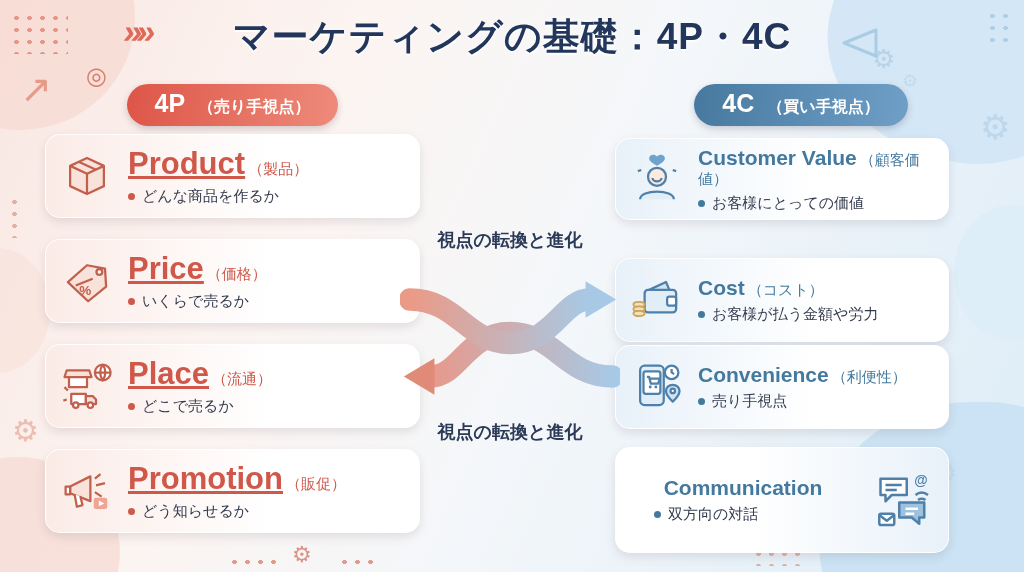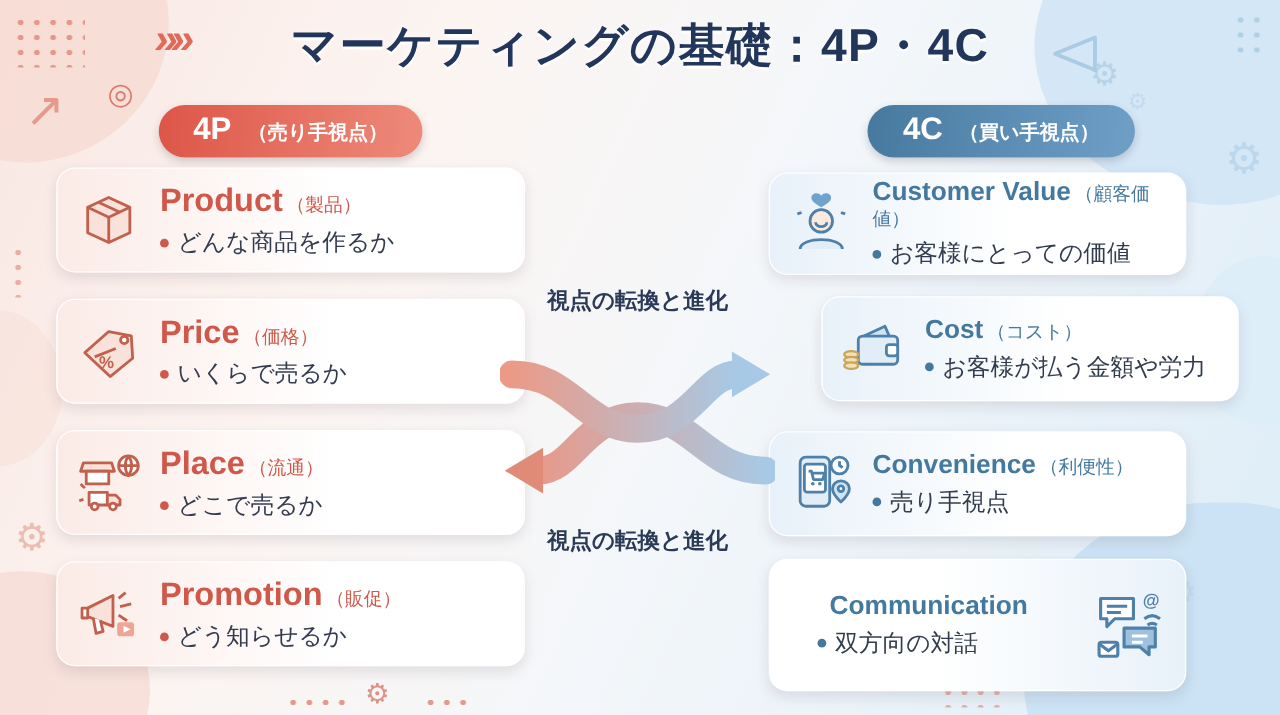--- a/index.html
+++ b/index.html
@@ -41,25 +41,25 @@
     position:absolute; display:flex; align-items:center; gap:12px; padding:0 12px;
     border-radius:15px; box-shadow:0 4px 10px rgba(110,95,105,.16); border:1px solid rgba(255,255,255,.9);
   }
   .card.l { left:45px; width:375px; height:84px; background:linear-gradient(90deg,#fbebe6 0%,#ffffff 60%); }
   .card.r { left:615px; width:334px; background:linear-gradient(90deg,#e8f1f9 0%,#ffffff 60%); }
   .card.r.rev { background:linear-gradient(270deg,#e8f1f9 0%,#ffffff 60%); }
   .icon-box { flex:0 0 58px; display:flex; align-items:center; justify-content:center; }
   .card-text { flex:1; min-width:0; }
   .title-en { font-weight:800; }
   .title-jp { font-weight:400; margin-left:3px; }
-  .l .title-en { color:#d0584a; font-size:26px; }
+  .l .title-en { color:#d0584a; font-size:31px;text-decoration:underline; }
   .l .title-jp { color:#d0584a; font-size:15px; }
   .r .title-en { color:#44799f; font-size:21px; }
   .r .title-jp { color:#44799f; font-size:15px; }
-  .card-desc { display:flex; align-items:center; gap:7px; margin-top:5px; font-size:19px; color:#333c4f; font-weight:500; }
+  .card-desc { display:flex; align-items:center; gap:7px; margin-top:5px; font-size:15px; color:#333c4f; font-weight:500; }
   .dot { width:7px; height:7px; border-radius:50%; flex:0 0 7px; }
   .l .dot { background:#d0584a; }
   .r .dot { background:#44799f; }
   .comm-title { text-align:center; }
   .comm-title .title-jp { display:block; margin:1px 0 0; }
 
   .center-label { position:absolute; left:400px; width:220px; text-align:center;
     font-size:18px; font-weight:800; color:#2b3a57; }
   #swap-arrows { position:absolute; left:400px; top:262px; }
 </style>
@@ -221,21 +221,21 @@
       <div>
         <span class="title-en">Customer Value</span><span class="title-jp">（顧客価値）</span>
       </div>
       <div class="card-desc">
         <span class="dot"></span>
         <span>お客様にとっての価値</span>
       </div>
     </div>
   </div>
 
-  <div class="card r" style="top:237px; height:84px;margin-left:42px;">
+  <div class="card r" style="top:258px; height:84px;">
     <div class="icon-box">
       <svg width="54" height="54" viewBox="0 0 48 48">
           <g fill="#e2eef7" stroke="#4e80aa" stroke-width="2" stroke-linejoin="round">
         <path d="M17 15 l15 -7 3 7" fill="#cfe3f2"></path>
         <rect x="13" y="15" width="28" height="20" rx="3"></rect>
         <rect x="33" y="21" width="8" height="8" rx="2" fill="#fff"></rect>
         <ellipse cx="8" cy="28" rx="5" ry="2.3" fill="#f4e0b4" stroke="#c8a45d" stroke-width="1.6"></ellipse>
         <ellipse cx="8" cy="32" rx="5" ry="2.3" fill="#f4e0b4" stroke="#c8a45d" stroke-width="1.6"></ellipse>
         <ellipse cx="8" cy="36" rx="5" ry="2.3" fill="#f4e0b4" stroke="#c8a45d" stroke-width="1.6"></ellipse>
           </g>

